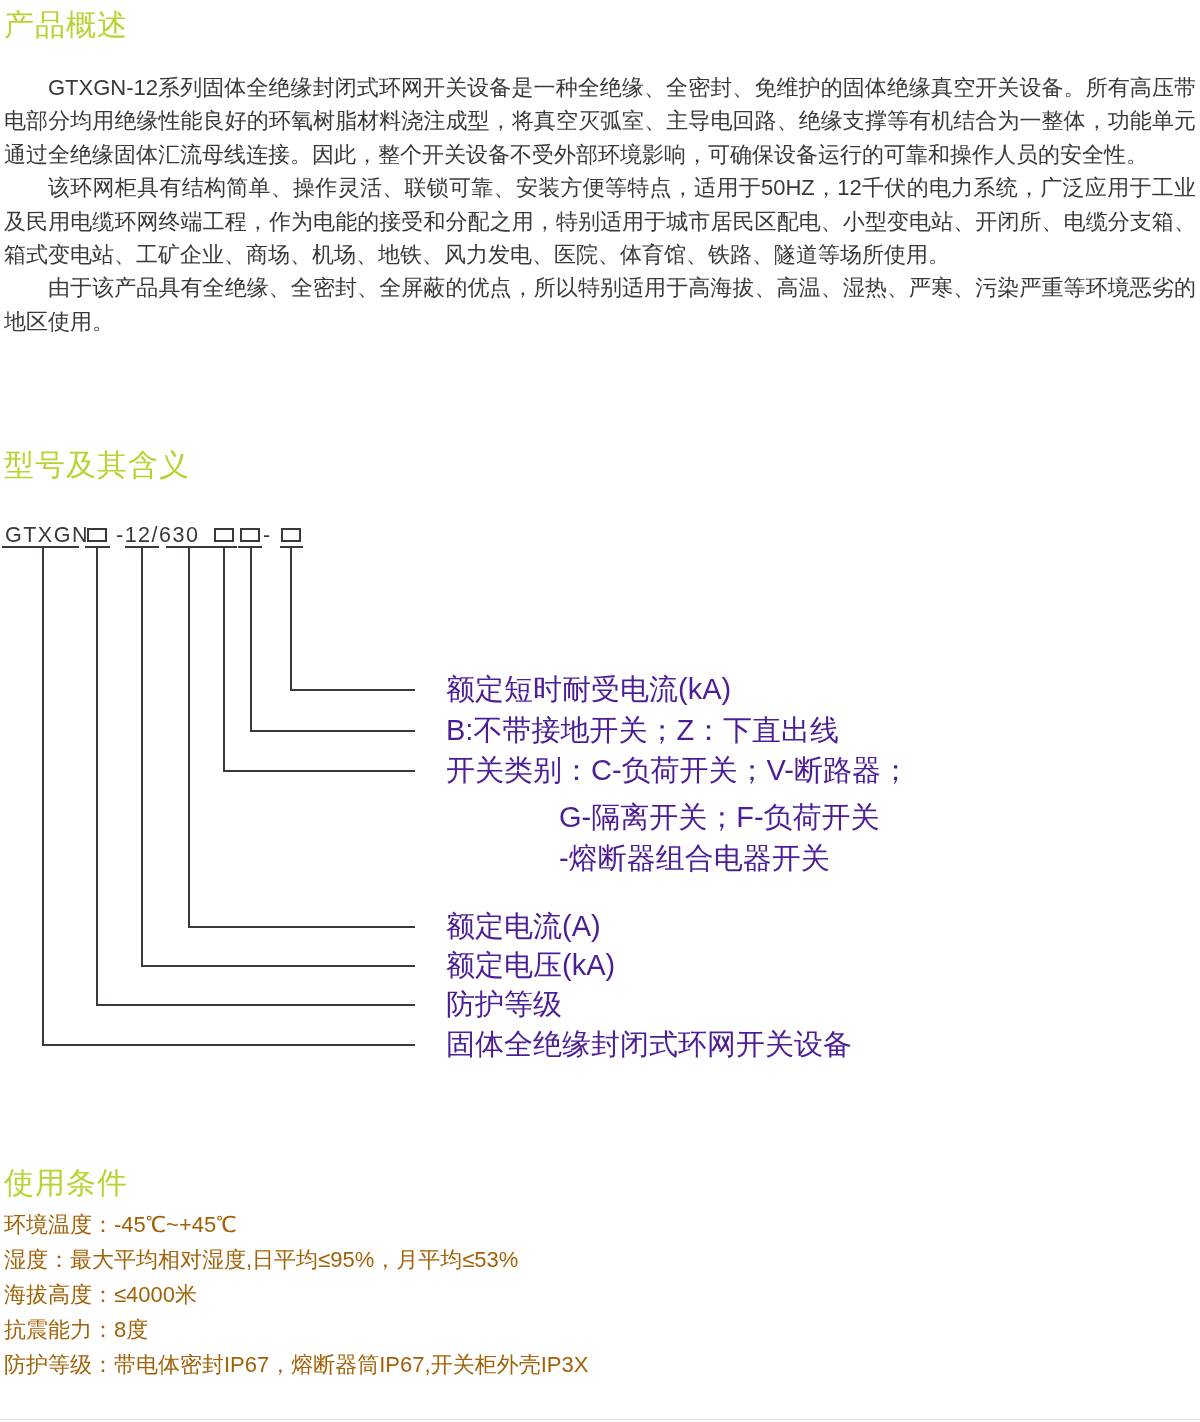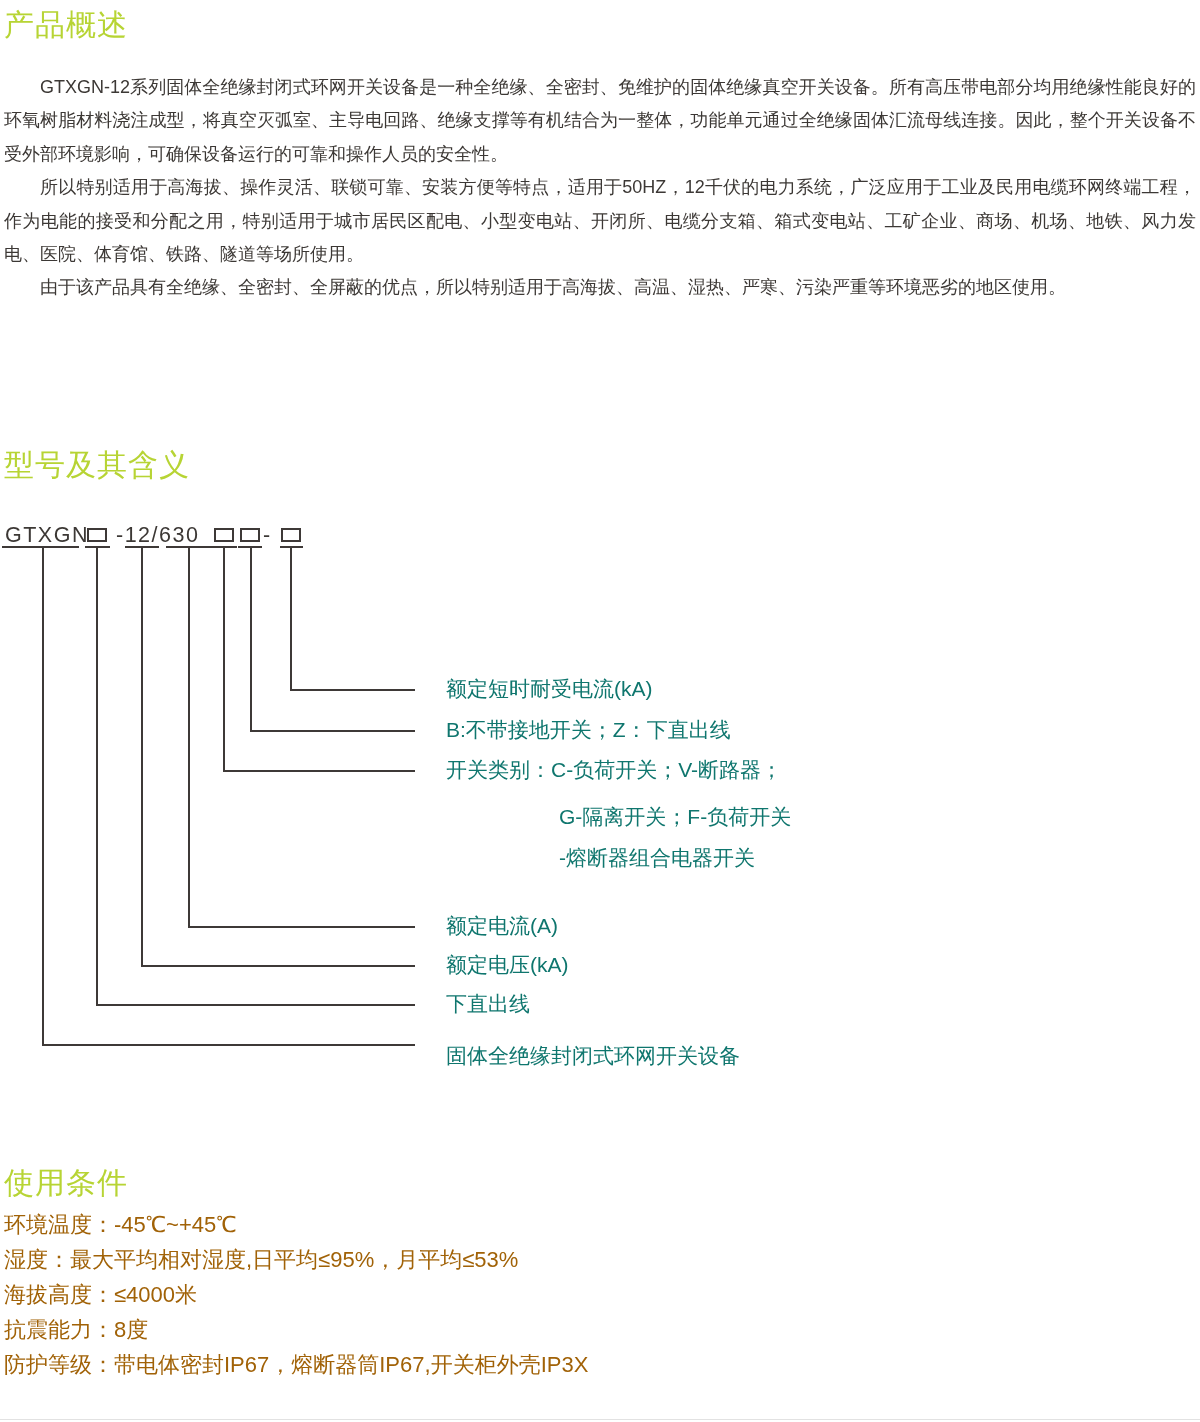--- a/index.html
+++ b/index.html
@@ -25,21 +25,21 @@
     line-height: 34px;
     color: #b7d434;
     font-weight: 400;
     letter-spacing: 1px;
     white-space: nowrap;
   }
   .body-text {
     position: absolute;
     left: 4px;
     width: 1192px;
-    font-size: 18px;
+    font-size: 22px;
     line-height: 33.4px;
     text-align: justify;
     color: #3c3835;
   }
   .body-text p {
     margin: 0;
     text-indent: 2em;
   }
   .diagram { position: absolute; left: 0; top: 518px; width: 1200px; height: 545px; }
   .diagram .code-part {
@@ -55,23 +55,23 @@
     width: 16px;
     height: 10px;
     border: 2px solid #3e3937;
     background: #ffffff;
   }
   .diagram .u-line { position: absolute; height: 2px; background: #3e3937; }
   .diagram .v-line { position: absolute; width: 2px; background: #3e3937; }
   .diagram .h-line { position: absolute; height: 2px; background: #3e3937; }
   .diagram .dg-label {
     position: absolute;
-    font-size: 21px;
+    font-size: 29px;
     line-height: 26px;
-    color: #0f766e;
+    color: #4c1d95;
     white-space: nowrap;
   }
   .cond-list {
     position: absolute;
     left: 4px;
     top: 1207px;
     width: 1192px;
     font-size: 22px;
     line-height: 35px;
     color: #a16207;
@@ -88,21 +88,21 @@
 </style>
 </head>
 <body>
 
 <div class="page">
 
   <div class="section-heading" style="top:8px;">产品概述</div>
 
   <div class="body-text" style="top:71px;">
     <p>GTXGN-12系列固体全绝缘封闭式环网开关设备是一种全绝缘、全密封、免维护的固体绝缘真空开关设备。所有高压带电部分均用绝缘性能良好的环氧树脂材料浇注成型，将真空灭弧室、主导电回路、绝缘支撑等有机结合为一整体，功能单元通过全绝缘固体汇流母线连接。因此，整个开关设备不受外部环境影响，可确保设备运行的可靠和操作人员的安全性。</p>
-    <p>所以特别适用于高海拔、操作灵活、联锁可靠、安装方便等特点，适用于50HZ，12千伏的电力系统，广泛应用于工业及民用电缆环网终端工程，作为电能的接受和分配之用，特别适用于城市居民区配电、小型变电站、开闭所、电缆分支箱、箱式变电站、工矿企业、商场、机场、地铁、风力发电、医院、体育馆、铁路、隧道等场所使用。</p>
+    <p>该环网柜具有结构简单、操作灵活、联锁可靠、安装方便等特点，适用于50HZ，12千伏的电力系统，广泛应用于工业及民用电缆环网终端工程，作为电能的接受和分配之用，特别适用于城市居民区配电、小型变电站、开闭所、电缆分支箱、箱式变电站、工矿企业、商场、机场、地铁、风力发电、医院、体育馆、铁路、隧道等场所使用。</p>
     <p>由于该产品具有全绝缘、全密封、全屏蔽的优点，所以特别适用于高海拔、高温、湿热、严寒、污染严重等环境恶劣的地区使用。</p>
   </div>
 
   <div class="section-heading" style="top:448px;">型号及其含义</div>
 
   <div class="diagram">
 
     <span class="code-part" style="left:5px; top:5px;">GTXGN</span>
     <span class="ph-box" style="left:87px; top:10px;"></span>
     <span class="code-part" style="left:116px; top:5px;">-12/630</span>
@@ -135,22 +135,22 @@
     <div class="h-line" style="left:96px;  top:486px; width:319px;"></div>
     <div class="h-line" style="left:42px;  top:526px; width:373px;"></div>
 
     <div class="dg-label" style="left:446px; top:158px;">额定短时耐受电流(kA)</div>
     <div class="dg-label" style="left:446px; top:199px;">B:不带接地开关；Z：下直出线</div>
     <div class="dg-label" style="left:446px; top:239px;">开关类别：C-负荷开关；V-断路器；</div>
     <div class="dg-label" style="left:559px; top:286px;">G-隔离开关；F-负荷开关</div>
     <div class="dg-label" style="left:559px; top:327px;">-熔断器组合电器开关</div>
     <div class="dg-label" style="left:446px; top:395px;">额定电流(A)</div>
     <div class="dg-label" style="left:446px; top:434px;">额定电压(kA)</div>
-    <div class="dg-label" style="left:446px; top:473px;">下直出线</div>
-    <div class="dg-label" style="left:446px; top:513px;margin-top:12px;">固体全绝缘封闭式环网开关设备</div>
+    <div class="dg-label" style="left:446px; top:473px;">防护等级</div>
+    <div class="dg-label" style="left:446px; top:513px;">固体全绝缘封闭式环网开关设备</div>
   </div>
 
   <div class="section-heading" style="top:1142px;margin-top:24px;">使用条件</div>
 
   <div class="cond-list">
     <div>环境温度：-45℃~+45℃</div>
     <div>湿度：最大平均相对湿度,日平均≤95%，月平均≤53%</div>
     <div>海拔高度：≤4000米</div>
     <div>抗震能力：8度</div>
     <div>防护等级：带电体密封IP67，熔断器筒IP67,开关柜外壳IP3X</div>

